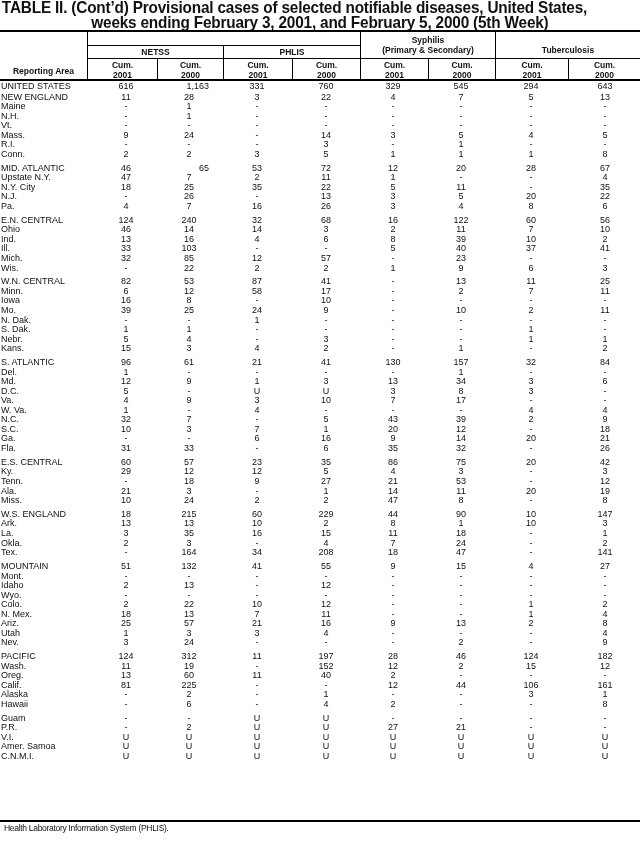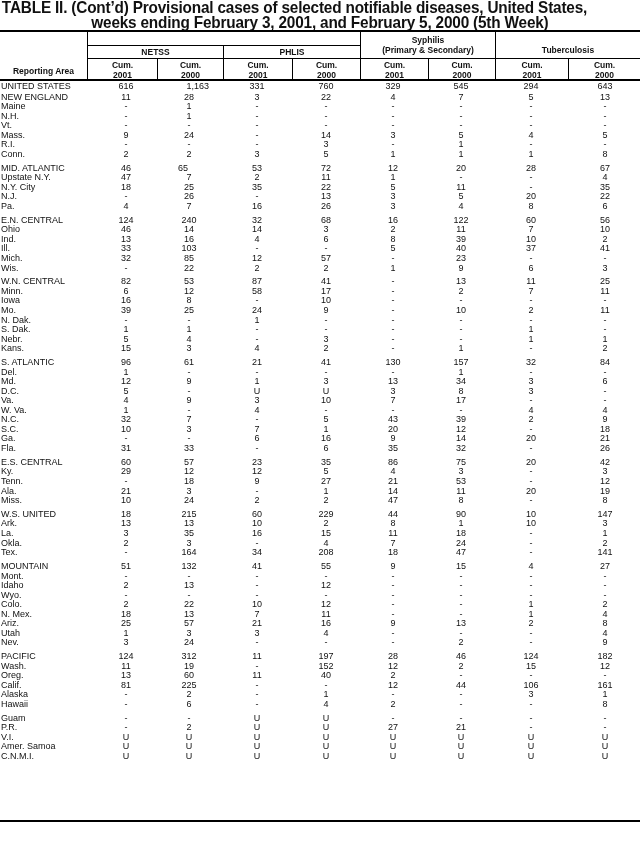--- a/index.html
+++ b/index.html
@@ -170,21 +170,21 @@
       <span class="v" style="left: 237px;">3</span>
       <span class="v" style="left: 306px;">5</span>
       <span class="v" style="left: 373px;">1</span>
       <span class="v" style="left: 441px;">1</span>
       <span class="v" style="left: 511px;">1</span>
       <span class="v" style="left: 585px;">8</span>
     </div>
     <div class="row" style="top: 81.6px;">
       <span class="area">MID. ATLANTIC</span>
       <span class="v" style="left: 106px;">46</span>
-      <span class="v" style="left: 163px;">65</span>
+      <span class="v" style="left: 184px;">65</span>
       <span class="v" style="left: 237px;">53</span>
       <span class="v" style="left: 306px;">72</span>
       <span class="v" style="left: 373px;">12</span>
       <span class="v" style="left: 441px;">20</span>
       <span class="v" style="left: 511px;">28</span>
       <span class="v" style="left: 585px;">67</span>
     </div>
     <div class="row" style="top: 91.2px;">
       <span class="area">Upstate N.Y.</span>
       <span class="v" style="left: 106px;">47</span>
@@ -542,21 +542,21 @@
       <span class="v" style="left: 106px;">10</span>
       <span class="v" style="left: 169px;">24</span>
       <span class="v" style="left: 237px;">2</span>
       <span class="v" style="left: 306px;">2</span>
       <span class="v" style="left: 373px;">47</span>
       <span class="v" style="left: 441px;">8</span>
       <span class="v" style="left: 511px;">-</span>
       <span class="v" style="left: 585px;">8</span>
     </div>
     <div class="row" style="top: 427.9px;">
-      <span class="area">W.S. UNITED</span>
+      <span class="area">W.S. ENGLAND</span>
       <span class="v" style="left: 106px;">18</span>
       <span class="v" style="left: 169px;">215</span>
       <span class="v" style="left: 237px;">60</span>
       <span class="v" style="left: 306px;">229</span>
       <span class="v" style="left: 373px;">44</span>
       <span class="v" style="left: 441px;">90</span>
       <span class="v" style="left: 511px;">10</span>
       <span class="v" style="left: 585px;">147</span>
     </div>
     <div class="row" style="top: 437.4px;">
@@ -821,13 +821,14 @@
       <span class="v" style="left: 373px;">U</span>
       <span class="v" style="left: 441px;">U</span>
       <span class="v" style="left: 511px;">U</span>
       <span class="v" style="left: 585px;">U</span>
     </div>
   </div>
 
 <div class="bottomline"></div>
 
 <div class="foot">
+  <div style="padding-left:3px;">Health Laboratory Information System (PHLIS).</div>
 </div>
 
 </body></html>

